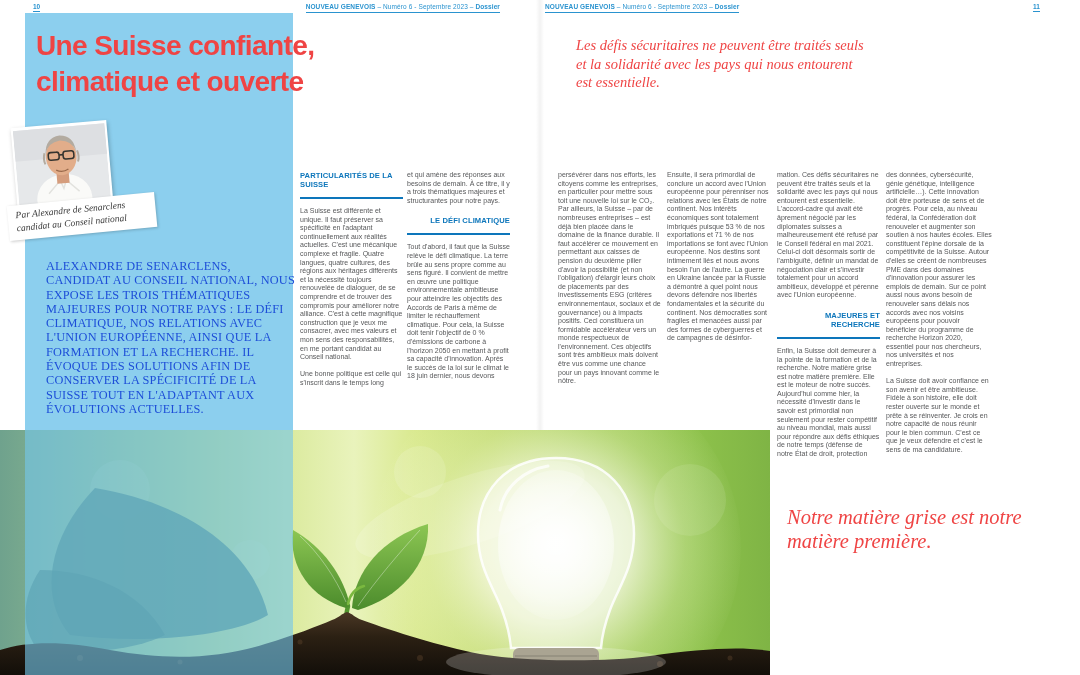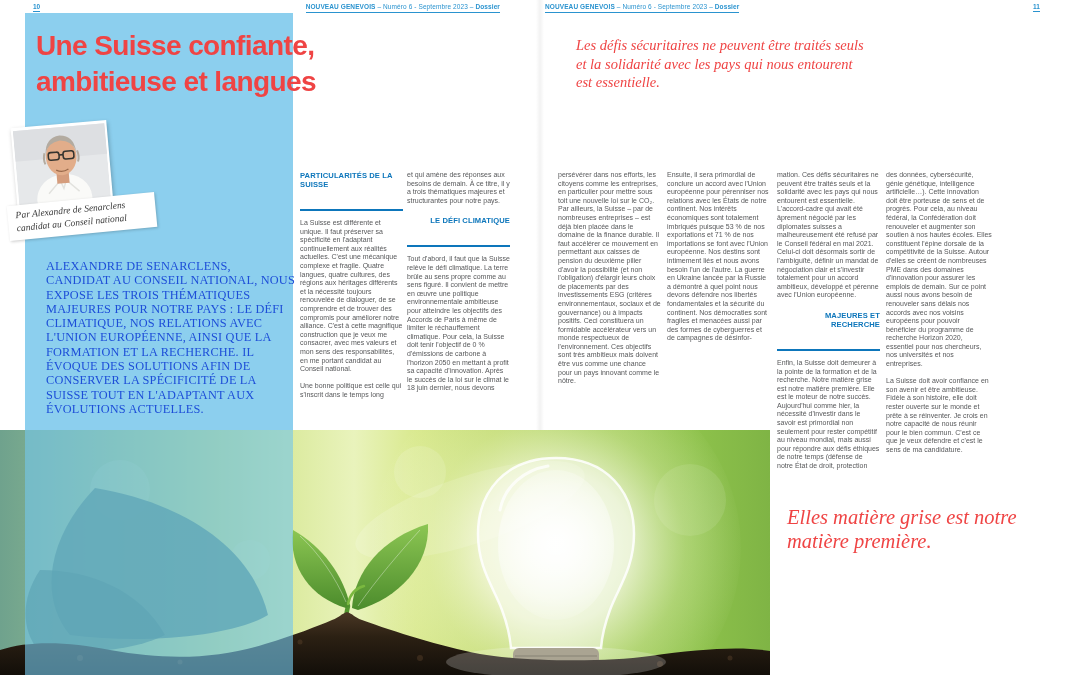--- a/index.html
+++ b/index.html
@@ -37,21 +37,21 @@
     font-size:9.5px;line-height:13px;color:#3a3a3a;}
 
   .lead{left:46px;top:259px;width:252px;
     font-family:"Liberation Serif","DejaVu Serif",serif;
     font-size:12.3px;line-height:14.3px;letter-spacing:.2px;color:#1d4ed8;}
 
   
   .col{top:171px;width:103px;font-size:7px;line-height:8.6px;color:#57585a;}
   .col .p{margin:0 0 8.5px 0;}
   .colhead{color:#0d76bb;font-weight:bold;font-size:7.6px;line-height:9px;
-    letter-spacing:.1px;border-bottom:2px solid #0d76bb;padding-bottom:20px;
+    letter-spacing:.1px;border-bottom:2px solid #0d76bb;padding-bottom:8px;
     margin:0 0 8px 0;}
   .colhead.mt{margin-top:11px;text-align:right;}
   .c1{left:300px;} .c2{left:407px;} .c3{left:558px;}
   .c4{left:667px;} .c5{left:777px;} .c6{left:886px;width:106px;}
 
   
   .quote{font-family:"Liberation Serif","DejaVu Serif",serif;font-style:italic;
     color:#ef4444;}
   .quote-top{left:576px;top:36px;width:292px;font-size:14.5px;line-height:18.5px;}
   .quote-bottom{left:787px;top:505px;width:270px;font-size:20.5px;line-height:24px;}
@@ -72,21 +72,21 @@
   <span class="u"><b>NOUVEAU GENEVOIS</b><span> – Numéro 6 - Septembre 2023 – </span><b>Dossier</b></span>
 </div>
 <div class="abs pagenum" style="left:1033px;">11</div>
 
 <div class="abs gutter"></div>
 
 <div class="abs blue-block"></div>
 
 <div class="abs title">
   <div>Une Suisse confiante,</div>
-  <div>ambitieuse et langues</div>
+  <div>climatique et ouverte</div>
 </div>
 
 <div class="abs polaroid">
   <svg viewBox="0 0 90 76">
     <rect x="0" y="0" width="90" height="76" fill="#e6e8ea"></rect>
     <rect x="0" y="0" width="90" height="30" fill="#dddfe2"></rect>
     <ellipse cx="45" cy="70" rx="27" ry="24" fill="#fafaf8"></ellipse>
     <path d="M30 64 L42 52 L45 60 L48 52 L60 64" fill="none" stroke="#e2e2de" stroke-width="1.4"></path>
     <rect x="39" y="42" width="12" height="13" fill="#d59d7d"></rect>
     <ellipse cx="45" cy="29" rx="15" ry="18" fill="#e2ad8a"></ellipse>
@@ -133,21 +133,21 @@
   <div class="p">mation. Ces défis sécuritaires ne peuvent être traités seuls et la solidarité avec les pays qui nous entourent est essentielle. L'accord-cadre qui avait été âprement négocié par les diplomates suisses a malheureusement été refusé par le Conseil fédéral en mai 2021. Celui-ci doit désormais sortir de l'ambiguïté, définir un mandat de négociation clair et s'investir totalement pour un accord ambitieux, développé et pérenne avec l'Union européenne.</div>
   <div class="colhead mt">MAJEURES ET RECHERCHE</div>
   <div class="p">Enfin, la Suisse doit demeurer à la pointe de la formation et de la recherche. Notre matière grise est notre matière première. Elle est le moteur de notre succès. Aujourd'hui comme hier, la nécessité d'investir dans le savoir est primordial non seulement pour rester compétitif au niveau mondial, mais aussi pour répondre aux défis éthiques de notre temps (défense de notre État de droit, protection</div>
 </div>
 
 <div class="abs col c6">
   <div class="p">des données, cybersécurité, génie génétique, intelligence artificielle…). Cette innovation doit être porteuse de sens et de progrès. Pour cela, au niveau fédéral, la Confédération doit renouveler et augmenter son soutien à nos hautes écoles. Elles constituent l'épine dorsale de la compétitivité de la Suisse. Autour d'elles se créent de nombreuses PME dans des domaines d'innovation pour assurer les emplois de demain. Sur ce point aussi nous avons besoin de renouveler sans délais nos accords avec nos voisins européens pour pouvoir bénéficier du programme de recherche Horizon 2020, essentiel pour nos chercheurs, nos universités et nos entreprises.</div>
   <div class="p">La Suisse doit avoir confiance en son avenir et être ambitieuse. Fidèle à son histoire, elle doit rester ouverte sur le monde et prête à se réinventer. Je crois en notre capacité de nous réunir pour le bien commun. C'est ce que je veux défendre et c'est le sens de ma candidature.</div>
 </div>
 
-<div class="abs quote quote-bottom">Elles matière grise est notre matière première.</div>
+<div class="abs quote quote-bottom">Notre matière grise est notre matière première.</div>
 
 <div class="abs photo">
   <svg width="770" height="245" viewBox="0 0 770 245">
     <defs>
       <linearGradient id="bg" x1="0" y1="0" x2="1" y2="0">
         <stop offset="0" stop-color="#6fa28d"></stop>
         <stop offset=".06" stop-color="#7fae8f"></stop>
         <stop offset=".16" stop-color="#9dc183"></stop>
         <stop offset=".28" stop-color="#c2d884"></stop>
         <stop offset=".38" stop-color="#dcebA0"></stop>

